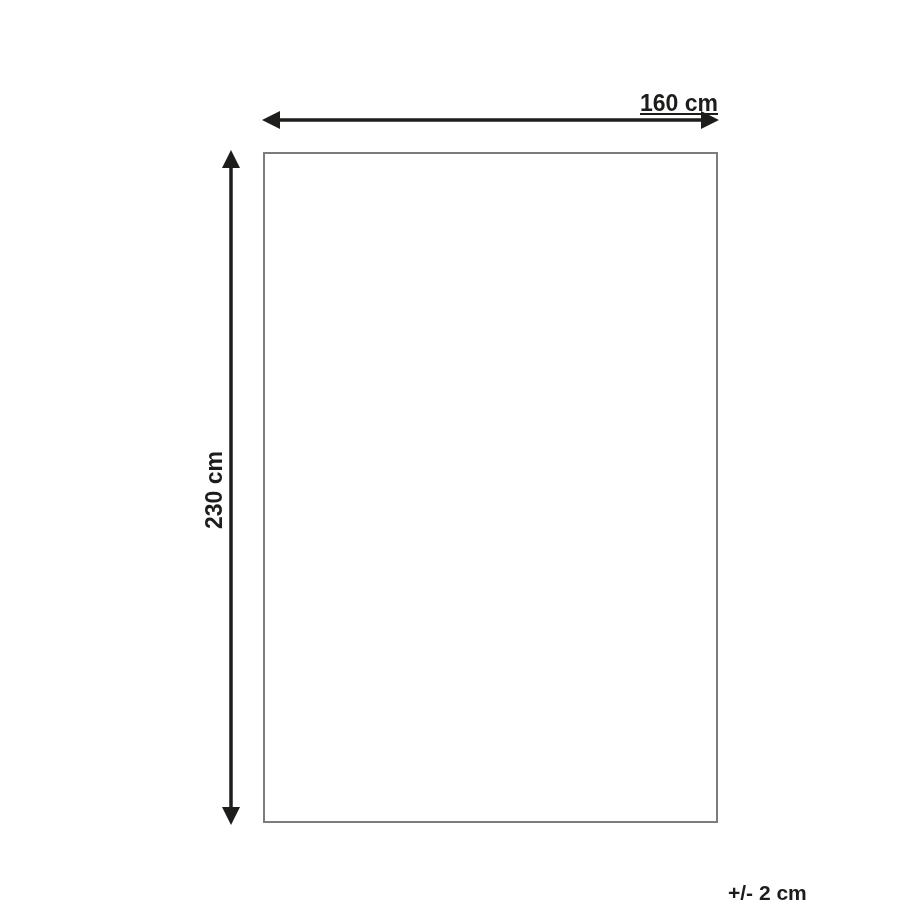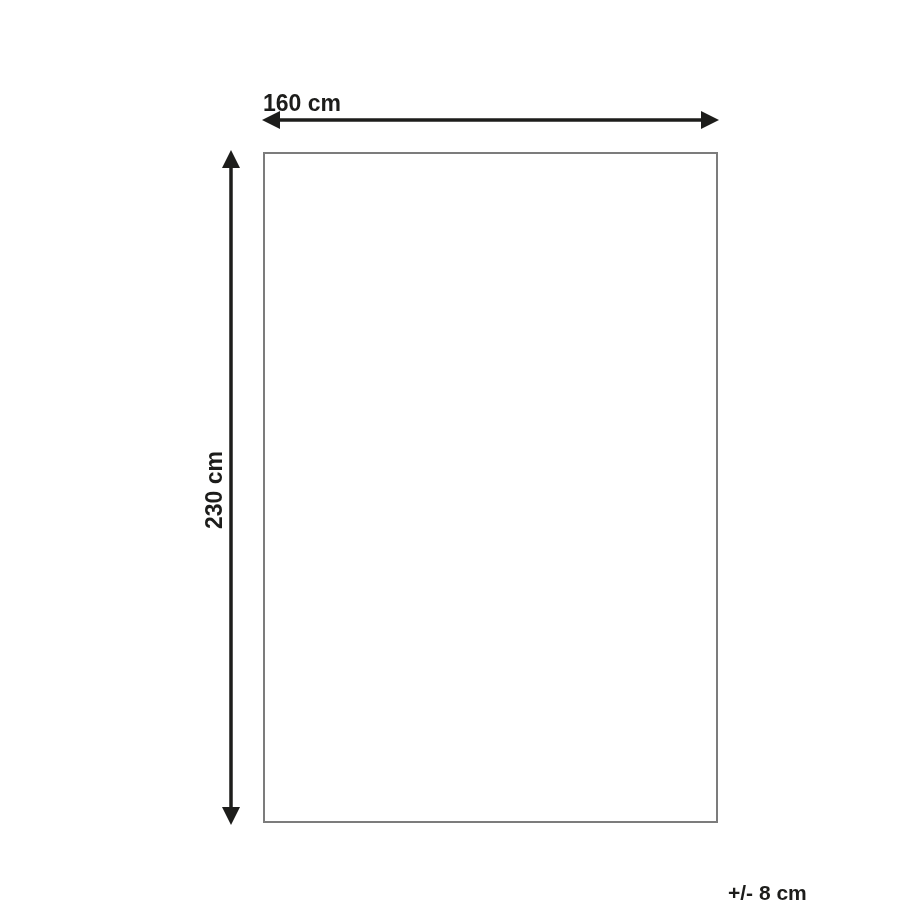--- a/index.html
+++ b/index.html
@@ -38,21 +38,22 @@
     color: #1d1d1b;
     font-weight: bold;
     font-size: 23px;
     line-height: 1;
     white-space: nowrap;
   }
   .dim-label--width {
     left: 263px;
     top: 92px;
     width: 455px;
-    text-align: left;
+    text-align: right;
+    text-decoration: underline;
   }
   .dim-label--height {
     left: 214px;
     top: 490px;
     transform: translate(-50%, -50%) rotate(-90deg);
   }
   .dim-label--tolerance {
     left: 728px;
     top: 882px;
     font-size: 21px;
@@ -77,15 +78,15 @@
       <line x1="231" y1="166" x2="231" y2="809" stroke="#1d1d1b" stroke-width="3.5"></line>
       <polygon points="231,150 222,168 240,168" fill="#1d1d1b"></polygon>
       <polygon points="231,825 222,807 240,807" fill="#1d1d1b"></polygon>
     </g>
   </svg>
 
   <div class="dim-label dim-label--width">160 cm</div>
 
   <div class="dim-label dim-label--height">230 cm</div>
 
-  <div class="dim-label dim-label--tolerance">+/- 8 cm</div>
+  <div class="dim-label dim-label--tolerance">+/- 2 cm</div>
 
 </div>
 
 </body></html>

